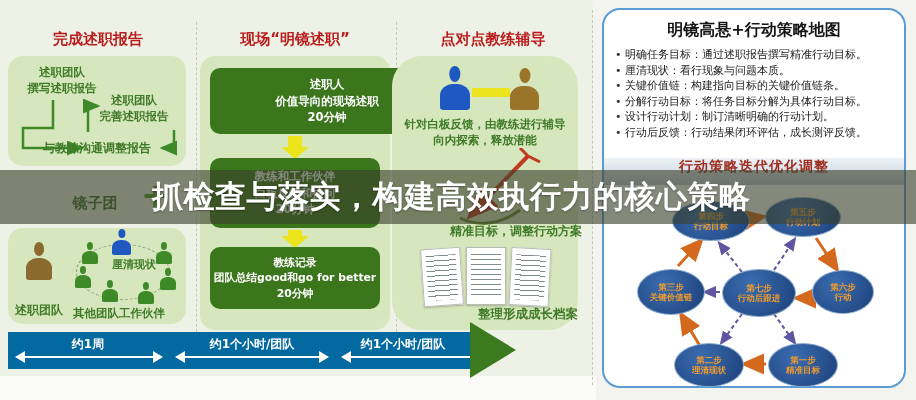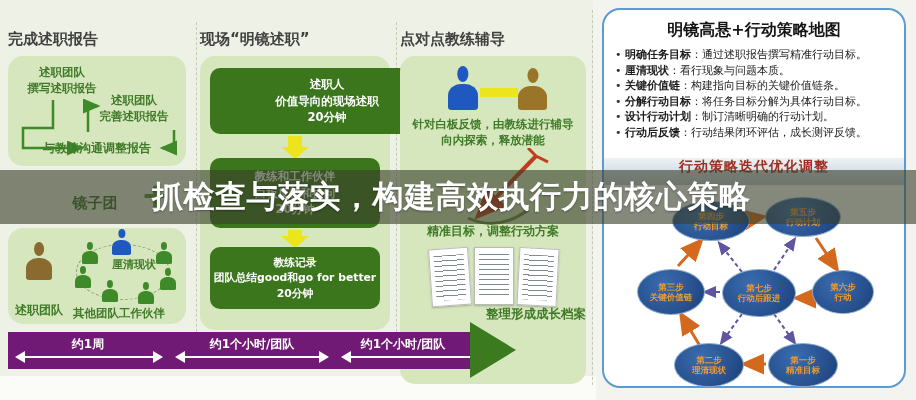--- a/index.html
+++ b/index.html
@@ -3,57 +3,57 @@
 <meta charset="utf-8">
 <style>
   html,body{margin:0;padding:0;}
   body{font-family:"DejaVu Sans","Liberation Sans",sans-serif;}
   .screen{position:relative;width:916px;height:400px;background:#eef1e5;overflow:hidden;}
   .right-bg{position:absolute;left:593px;top:0;width:323px;height:400px;background:#f3f3f0;}
   .bottom-strip{position:absolute;left:0;top:376px;width:596px;height:24px;background:#fbfbf8;}
   .pre{white-space:pre-line;}
   .divider{position:absolute;top:22px;height:330px;width:0;border-left:1px dashed #c3ccb2;}
 
-  .col-title{position:absolute;top:30px;font-size:15px;font-weight:bold;color:#404040;text-align:left;}
+  .col-title{position:absolute;top:30px;font-size:15px;font-weight:bold;color:#b91c1c;text-align:center;}
   .lightbox{position:absolute;background:#d6e6bd;border-radius:15px;}
   .greentext{color:#3f7a28;font-weight:bold;}
   .darkbox{position:absolute;left:10px;width:170px;background:#3b751c;border-radius:10px;color:#fff;
            font-size:11.5px;font-weight:bold;text-align:center;display:flex;align-items:center;justify-content:center;line-height:1.45;}
   .yarrow{position:absolute;left:50%;transform:translateX(-50%);width:14px;background:#ece41c;}
   .yarrow::after{content:"";position:absolute;left:50%;transform:translateX(-50%);bottom:-11px;
                  border-left:14px solid transparent;border-right:14px solid transparent;border-top:12px solid #ece41c;}
 
   .person{position:absolute;}
   .person::before{content:"";position:absolute;top:0;left:50%;transform:translateX(-50%);
                   width:38%;height:36%;border-radius:50%;background:var(--c);}
   .person::after{content:"";position:absolute;bottom:0;left:0;width:100%;height:58%;
                  border-radius:45% 45% 12% 12%;background:var(--c);}
 
   .doc{position:absolute;width:38px;height:56px;background:#fff;border:1px solid #b9bcb4;box-shadow:0 1px 2px rgba(0,0,0,.25);}
   .doc::after{content:"";position:absolute;left:4px;right:4px;top:6px;bottom:5px;
               background:repeating-linear-gradient(#7f8a90 0 1px,transparent 1px 5px);}
 
-  .tl-bar{position:absolute;left:8px;top:332px;width:462px;height:37px;background:#701a75;}
+  .tl-bar{position:absolute;left:8px;top:332px;width:462px;height:37px;background:#0369a1;}
   .tl-head{position:absolute;left:470px;top:322px;width:0;height:0;
            border-top:28px solid transparent;border-bottom:28px solid transparent;border-left:46px solid #3b7a1e;}
   .tl-seg{position:absolute;top:0;height:37px;}
   .tl-label{position:absolute;top:4px;width:100%;text-align:center;color:#fff;font-size:12px;font-weight:bold;}
   .darrow{position:absolute;top:24px;height:2px;background:#fff;}
   .darrow::before,.darrow::after{content:"";position:absolute;top:-5px;width:0;height:0;
     border-top:6px solid transparent;border-bottom:6px solid transparent;}
   .darrow::before{left:-9px;border-right:10px solid #fff;}
   .darrow::after{right:-9px;border-left:10px solid #fff;}
 
   .panel{position:absolute;left:602px;top:8px;width:304px;height:380px;background:#fff;
          border:2px solid #5b9bd5;border-radius:18px;box-sizing:border-box;}
   .panel-title{position:absolute;top:10px;width:100%;text-align:center;font-size:16px;font-weight:bold;color:#151515;}
   .bullets{position:absolute;left:10px;top:37px;right:6px;margin:0;padding:0;list-style:none;}
   .bullets li{position:relative;padding-left:11px;font-size:11px;line-height:15.6px;color:#1a1a1a;}
   .bullets li::before{content:"\2022";position:absolute;left:1px;top:0;color:#333;}
-  .bullets .term{font-weight:bold;}
+  .bullets .term{font-weight:normal;}
   .sec2bar{position:absolute;left:0;top:148px;width:100%;height:27px;
            background:linear-gradient(#eef2f6,#bfccd9);display:flex;justify-content:center;}
   .sec2-title{font-size:14px;font-weight:bold;color:#9e2f20;letter-spacing:1px;}
   .node{position:absolute;border-radius:50%;background:radial-gradient(circle at 38% 30%,#3a6cb0,#1c3f78);
         border:1px solid #86a8cc;display:flex;align-items:center;justify-content:center;text-align:center;
         color:#ef9b2d;font-size:8.5px;font-weight:bold;line-height:1.2;}
 
   .overlay{position:absolute;left:0;top:170px;width:916px;height:54px;background:rgba(58,64,44,.62);z-index:40;text-decoration:underline;}
   .overlay-title{position:absolute;left:152px;top:50%;transform:translateY(-50%);
                  color:#fff;font-size:31px;font-weight:bold;white-space:nowrap;letter-spacing:0.5px;
@@ -121,38 +121,38 @@
     <div class="darkbox pre" style="top:102px;height:70px;">教练和工作伙伴
 白板反馈和提问
 20分钟</div>
     <div class="yarrow" style="top:174px;height:7px;"></div>
     <div class="darkbox pre" style="top:191px;height:62px;font-size:10.8px;">教练记录
 团队总结good和go for better
 20分钟</div>
   </div>
 
   <div class="col-title" style="left:400px;width:186px;">点对点教练辅导</div>
-  <div class="lightbox" style="left:400px;top:56px;width:186px;height:328px;">
+  <div class="lightbox" style="left:392px;top:56px;width:186px;height:274px;border-radius:30px;">
     <div style="position:absolute;left:80px;top:32px;width:38px;height:9px;background:#ece41c;"></div>
     <div class="person" style="--c:#1f58c0;left:48px;top:10px;width:30px;height:44px;"></div>
     <div class="person" style="--c:#9a7428;left:118px;top:12px;width:29px;height:42px;"></div>
     <div class="greentext pre" style="position:absolute;left:0;top:60px;width:186px;text-align:center;font-size:11.5px;line-height:1.4;">针对白板反馈，由教练进行辅导
 向内探索，释放潜能</div>
     <svg width="140" height="80" style="position:absolute;left:28px;top:92px;">
       <defs>
         <marker id="ra" markerWidth="9" markerHeight="9" refX="6" refY="3.5" orient="auto">
           <path d="M0,0 L8,3.5 L0,7 Z" fill="#c23a20"></path>
         </marker>
       </defs>
       <line x1="108" y1="8" x2="52" y2="66" stroke="#c23a20" stroke-width="4" marker-end="url(#ra)"></line>
       <line x1="108" y1="8" x2="120" y2="14" stroke="#c23a20" stroke-width="3"></line>
       <line x1="108" y1="8" x2="100" y2="0" stroke="#c23a20" stroke-width="3"></line>
       <path d="M40,70 Q70,84 100,62" fill="none" stroke="#6a8a3a" stroke-width="3"></path>
     </svg>
-    <div class="greentext" style="position:absolute;left:0;top:167px;width:186px;text-align:center;font-size:12px;">精准目标，调整行动方案</div>
+    <div class="greentext" style="position:absolute;left:0;top:167px;width:186px;text-align:center;font-size:12px;padding-left:31px;">精准目标，调整行动方案</div>
     <div class="doc" style="left:30px;top:192px;transform:rotate(-4deg);"></div>
     <div class="doc" style="left:74px;top:191px;"></div>
     <div class="doc" style="left:118px;top:192px;transform:rotate(3deg);"></div>
     <div class="greentext" style="position:absolute;left:0;top:250px;width:186px;text-align:right;font-size:12.5px;">整理形成成长档案</div>
   </div>
 
   <div class="tl-bar">
     <div class="tl-seg" style="left:0;width:160px;">
       <div class="tl-label">约1周</div>
       <div class="darrow" style="left:16px;width:130px;"></div>

